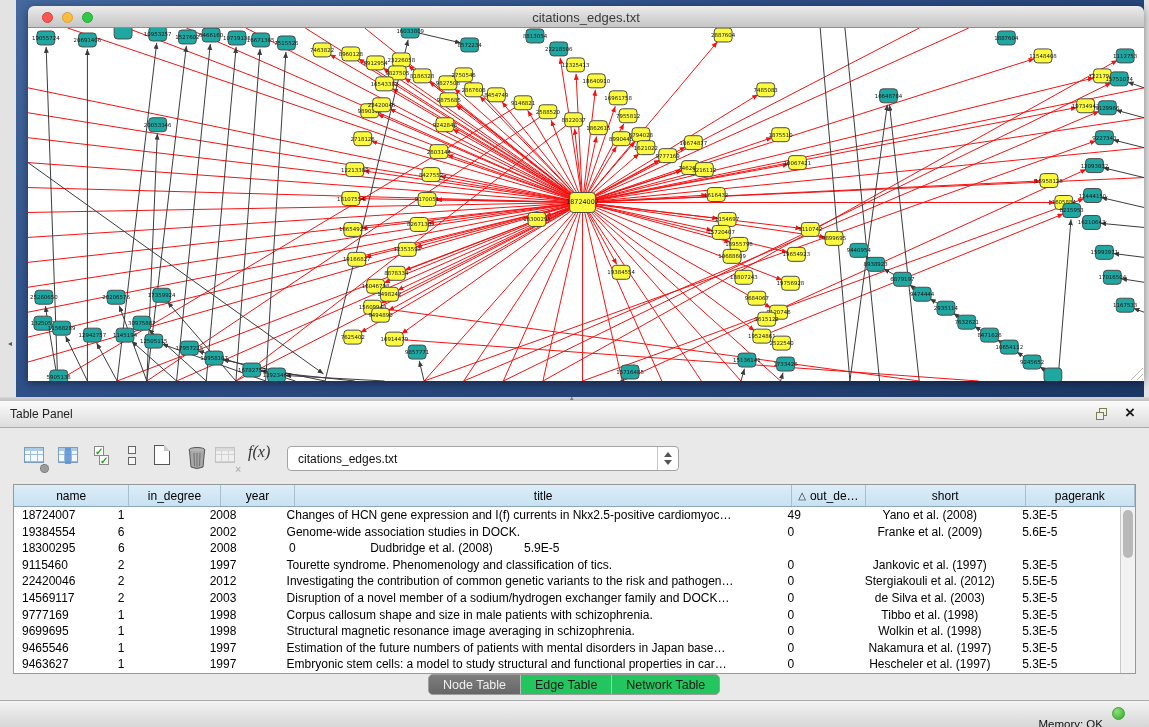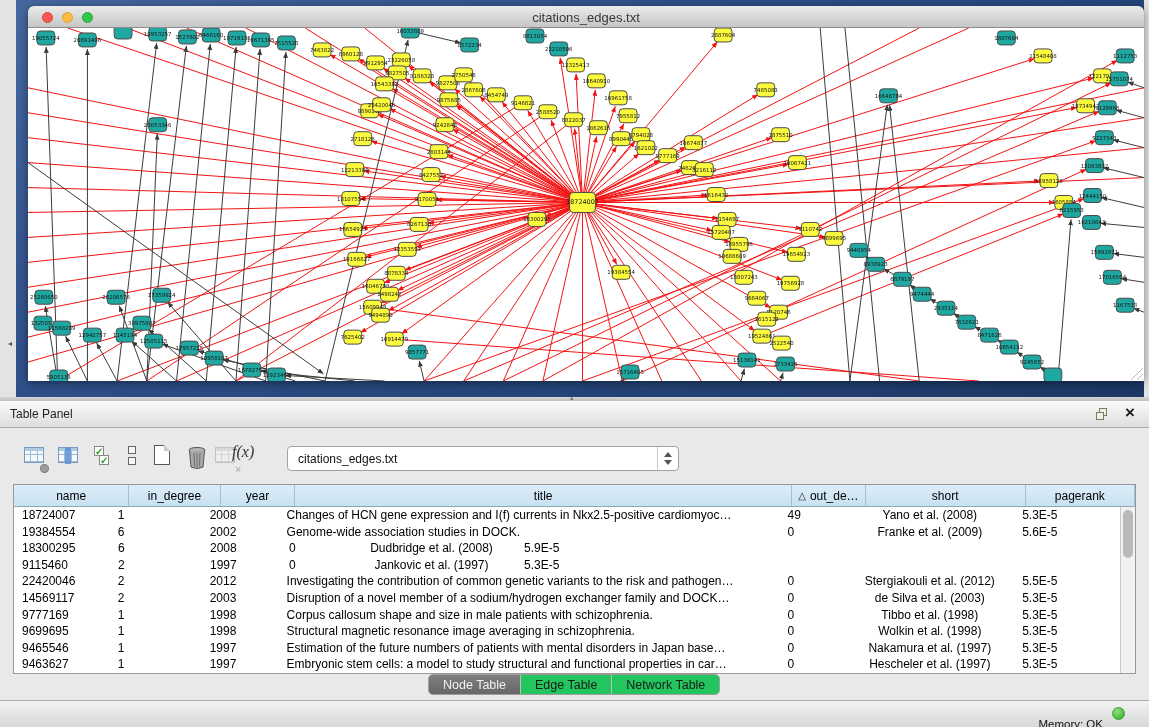--- a/index.html
+++ b/index.html
@@ -606,21 +606,21 @@
           <path d="M5.5 8 L7 24 Q13 27 19 24 L20.5 8" fill="#a8a8a8" stroke="#555"></path>
           <line x1="10" y1="10" x2="10.5" y2="23" stroke="#6e6e6e"></line>
           <line x1="13" y1="10" x2="13" y2="24" stroke="#6e6e6e"></line>
           <line x1="16" y1="10" x2="15.5" y2="23" stroke="#6e6e6e"></line>
         </svg>
       </span>
       <span class="tbtn dis" style="left:213px">
         <span class="grid-ic" style="filter:grayscale(1)"></span>
         <span class="disx">×</span>
       </span>
-      <span class="tbtn" style="left:232px">
+      <span class="tbtn" style="left:248px">
         <span class="fx">f(x)</span>
       </span>
 
       <div id="tbl-select">
         <span class="val">citations_edges.txt</span>
         <span class="stepper">
           <span class="arr-up"></span>
           <span class="arr-dn"></span>
         </span>
       </div>
@@ -675,20 +675,21 @@
             <div class="td" style="width: 92px;">6</div>
             <div class="td" style="width: 75px;">2008</div>
             <div class="td" style="width: 74px; padding-left: 12px;">0</div>
             <div class="td center" style="width: 161px;">Dudbridge et al. (2008)</div>
             <div class="td" style="width: 110px; padding-left: 12px;">5.9E-5</div>
           </div>
           <div class="tr">
             <div class="td" style="width: 96px;">9115460</div>
             <div class="td" style="width: 92px;">2</div>
             <div class="td" style="width: 75px;">1997</div>
+            <div class="td" style="width: 500px; padding-left: 10px;">Tourette syndrome. Phenomenology and classification of tics.</div>
             <div class="td" style="width: 74px; padding-left: 12px;">0</div>
             <div class="td center" style="width: 161px;">Jankovic et al. (1997)</div>
             <div class="td" style="width: 110px; padding-left: 12px;">5.3E-5</div>
           </div>
           <div class="tr">
             <div class="td" style="width: 96px;">22420046</div>
             <div class="td" style="width: 92px;">2</div>
             <div class="td" style="width: 75px;">2012</div>
             <div class="td" style="width: 500px; padding-left: 10px;">Investigating the contribution of common genetic variants to the risk and pathogen…</div>
             <div class="td" style="width: 74px; padding-left: 12px;">0</div>

